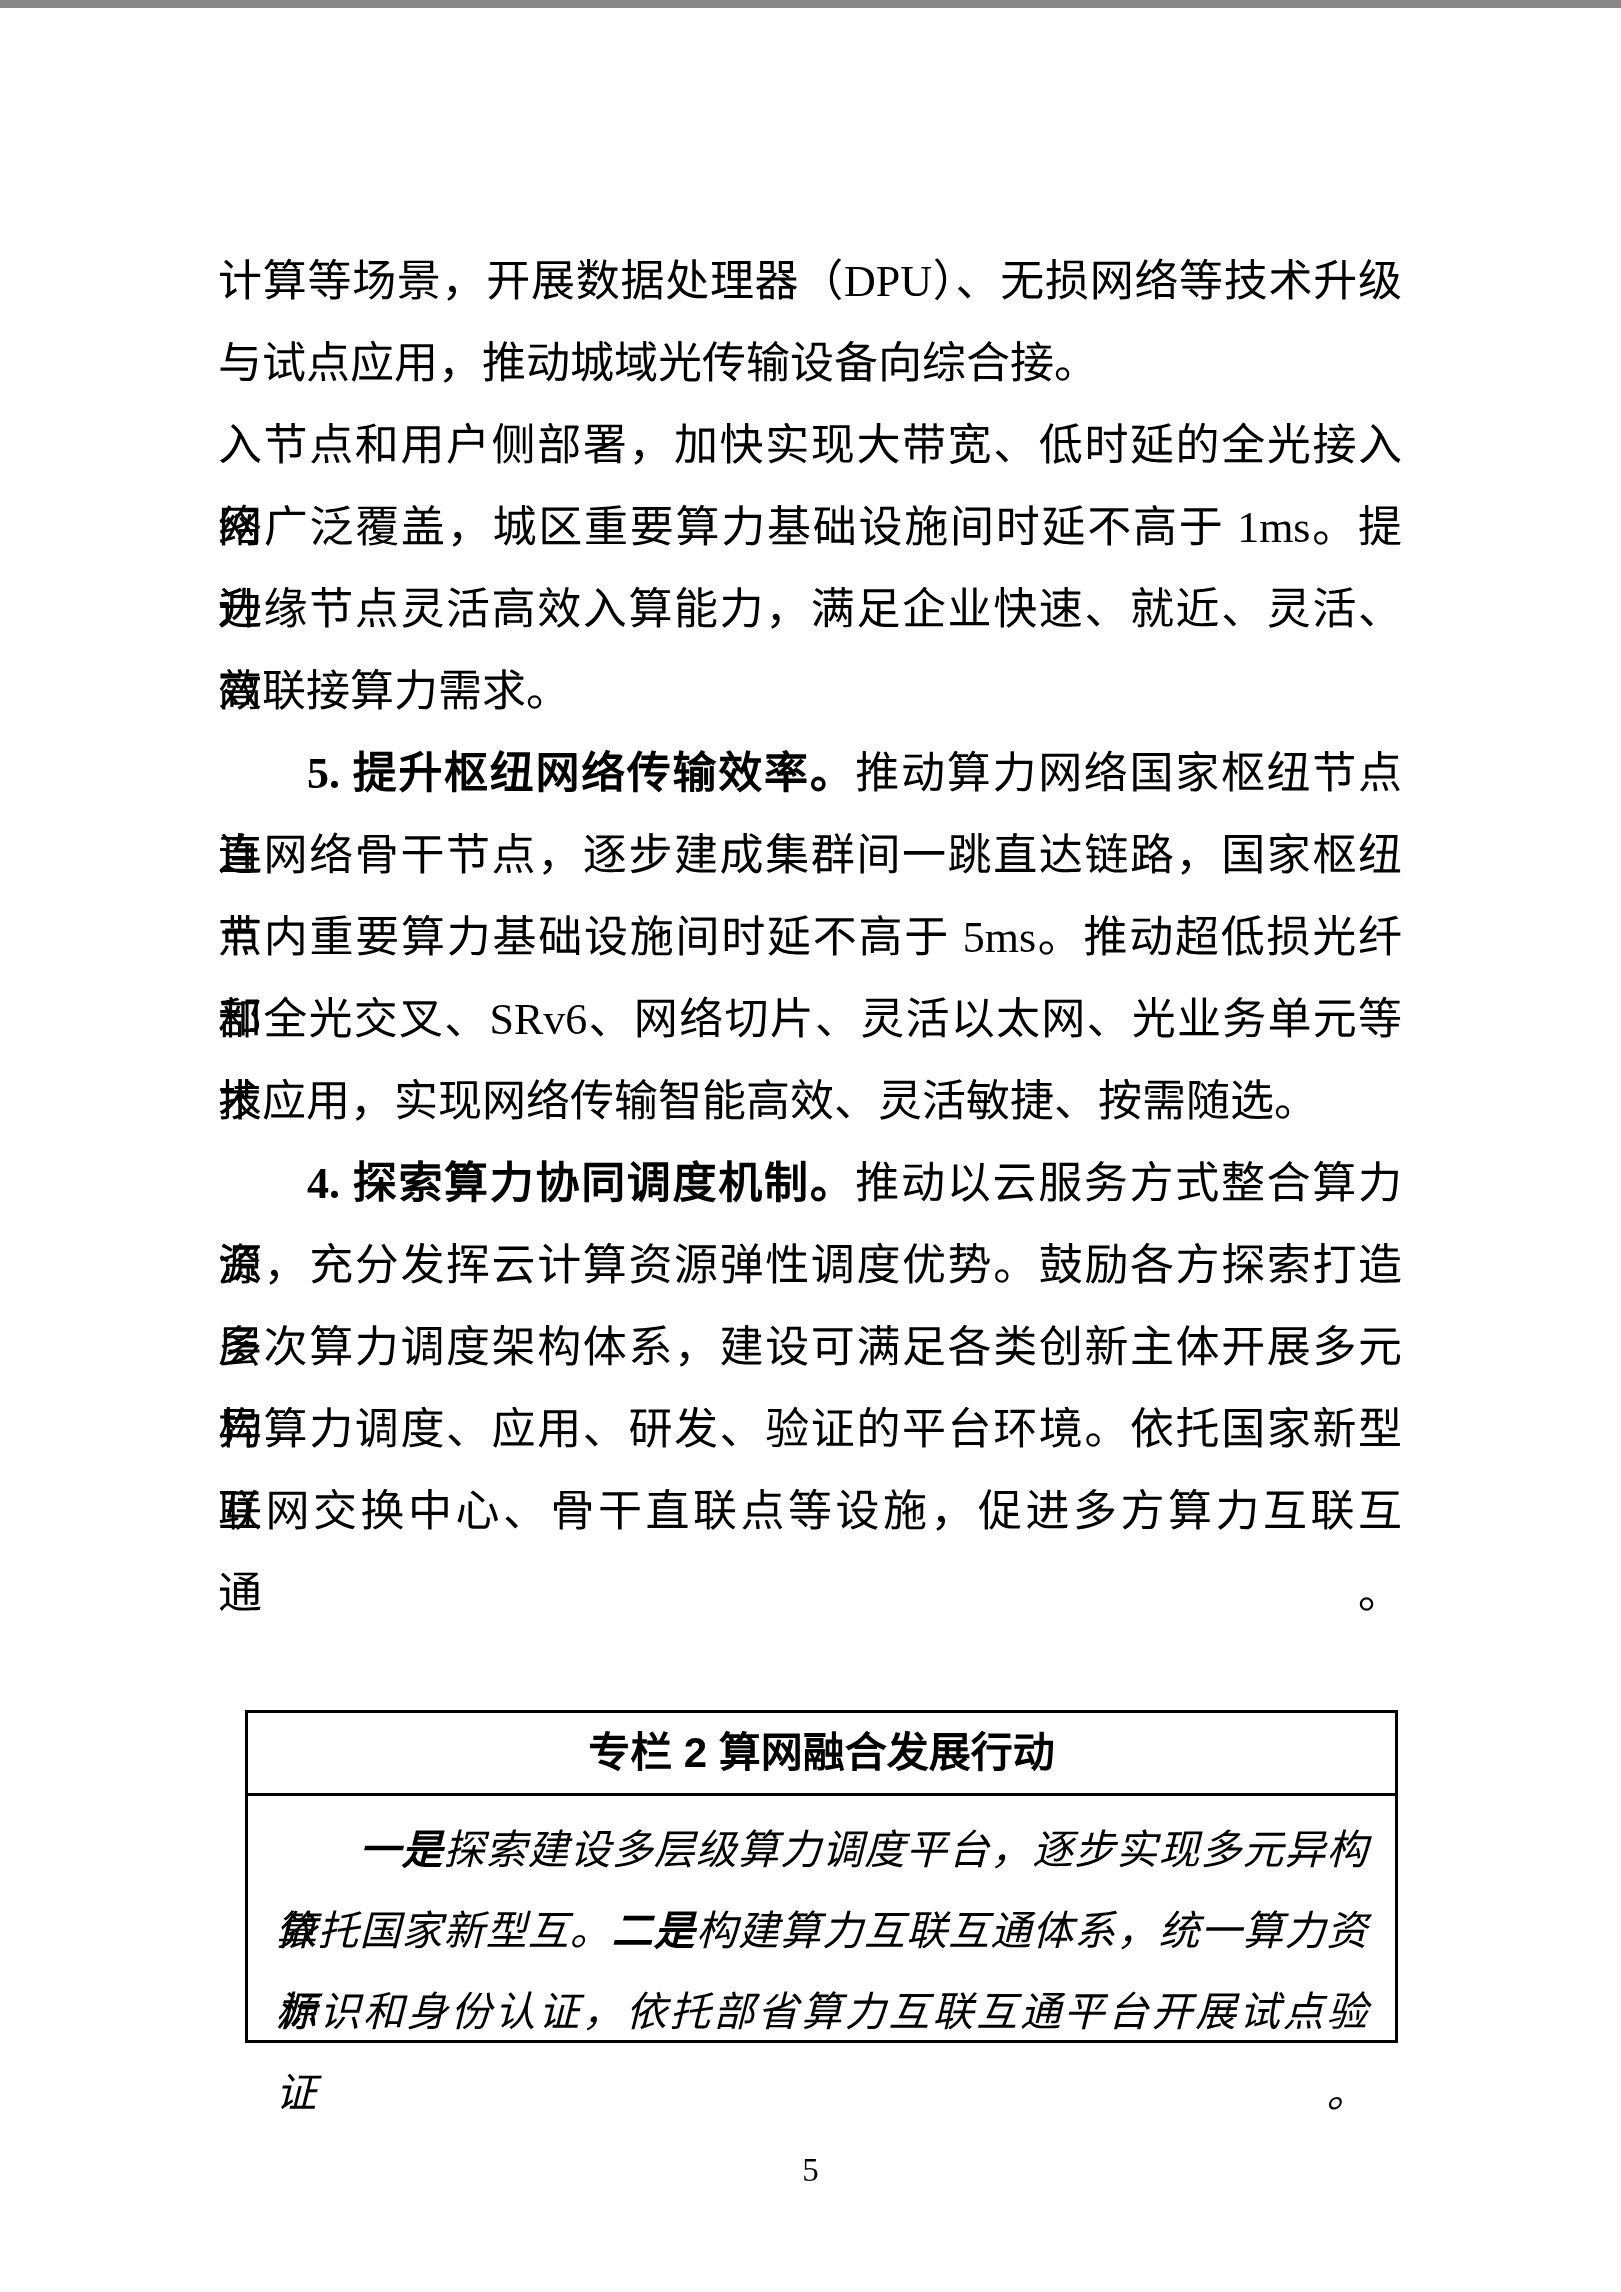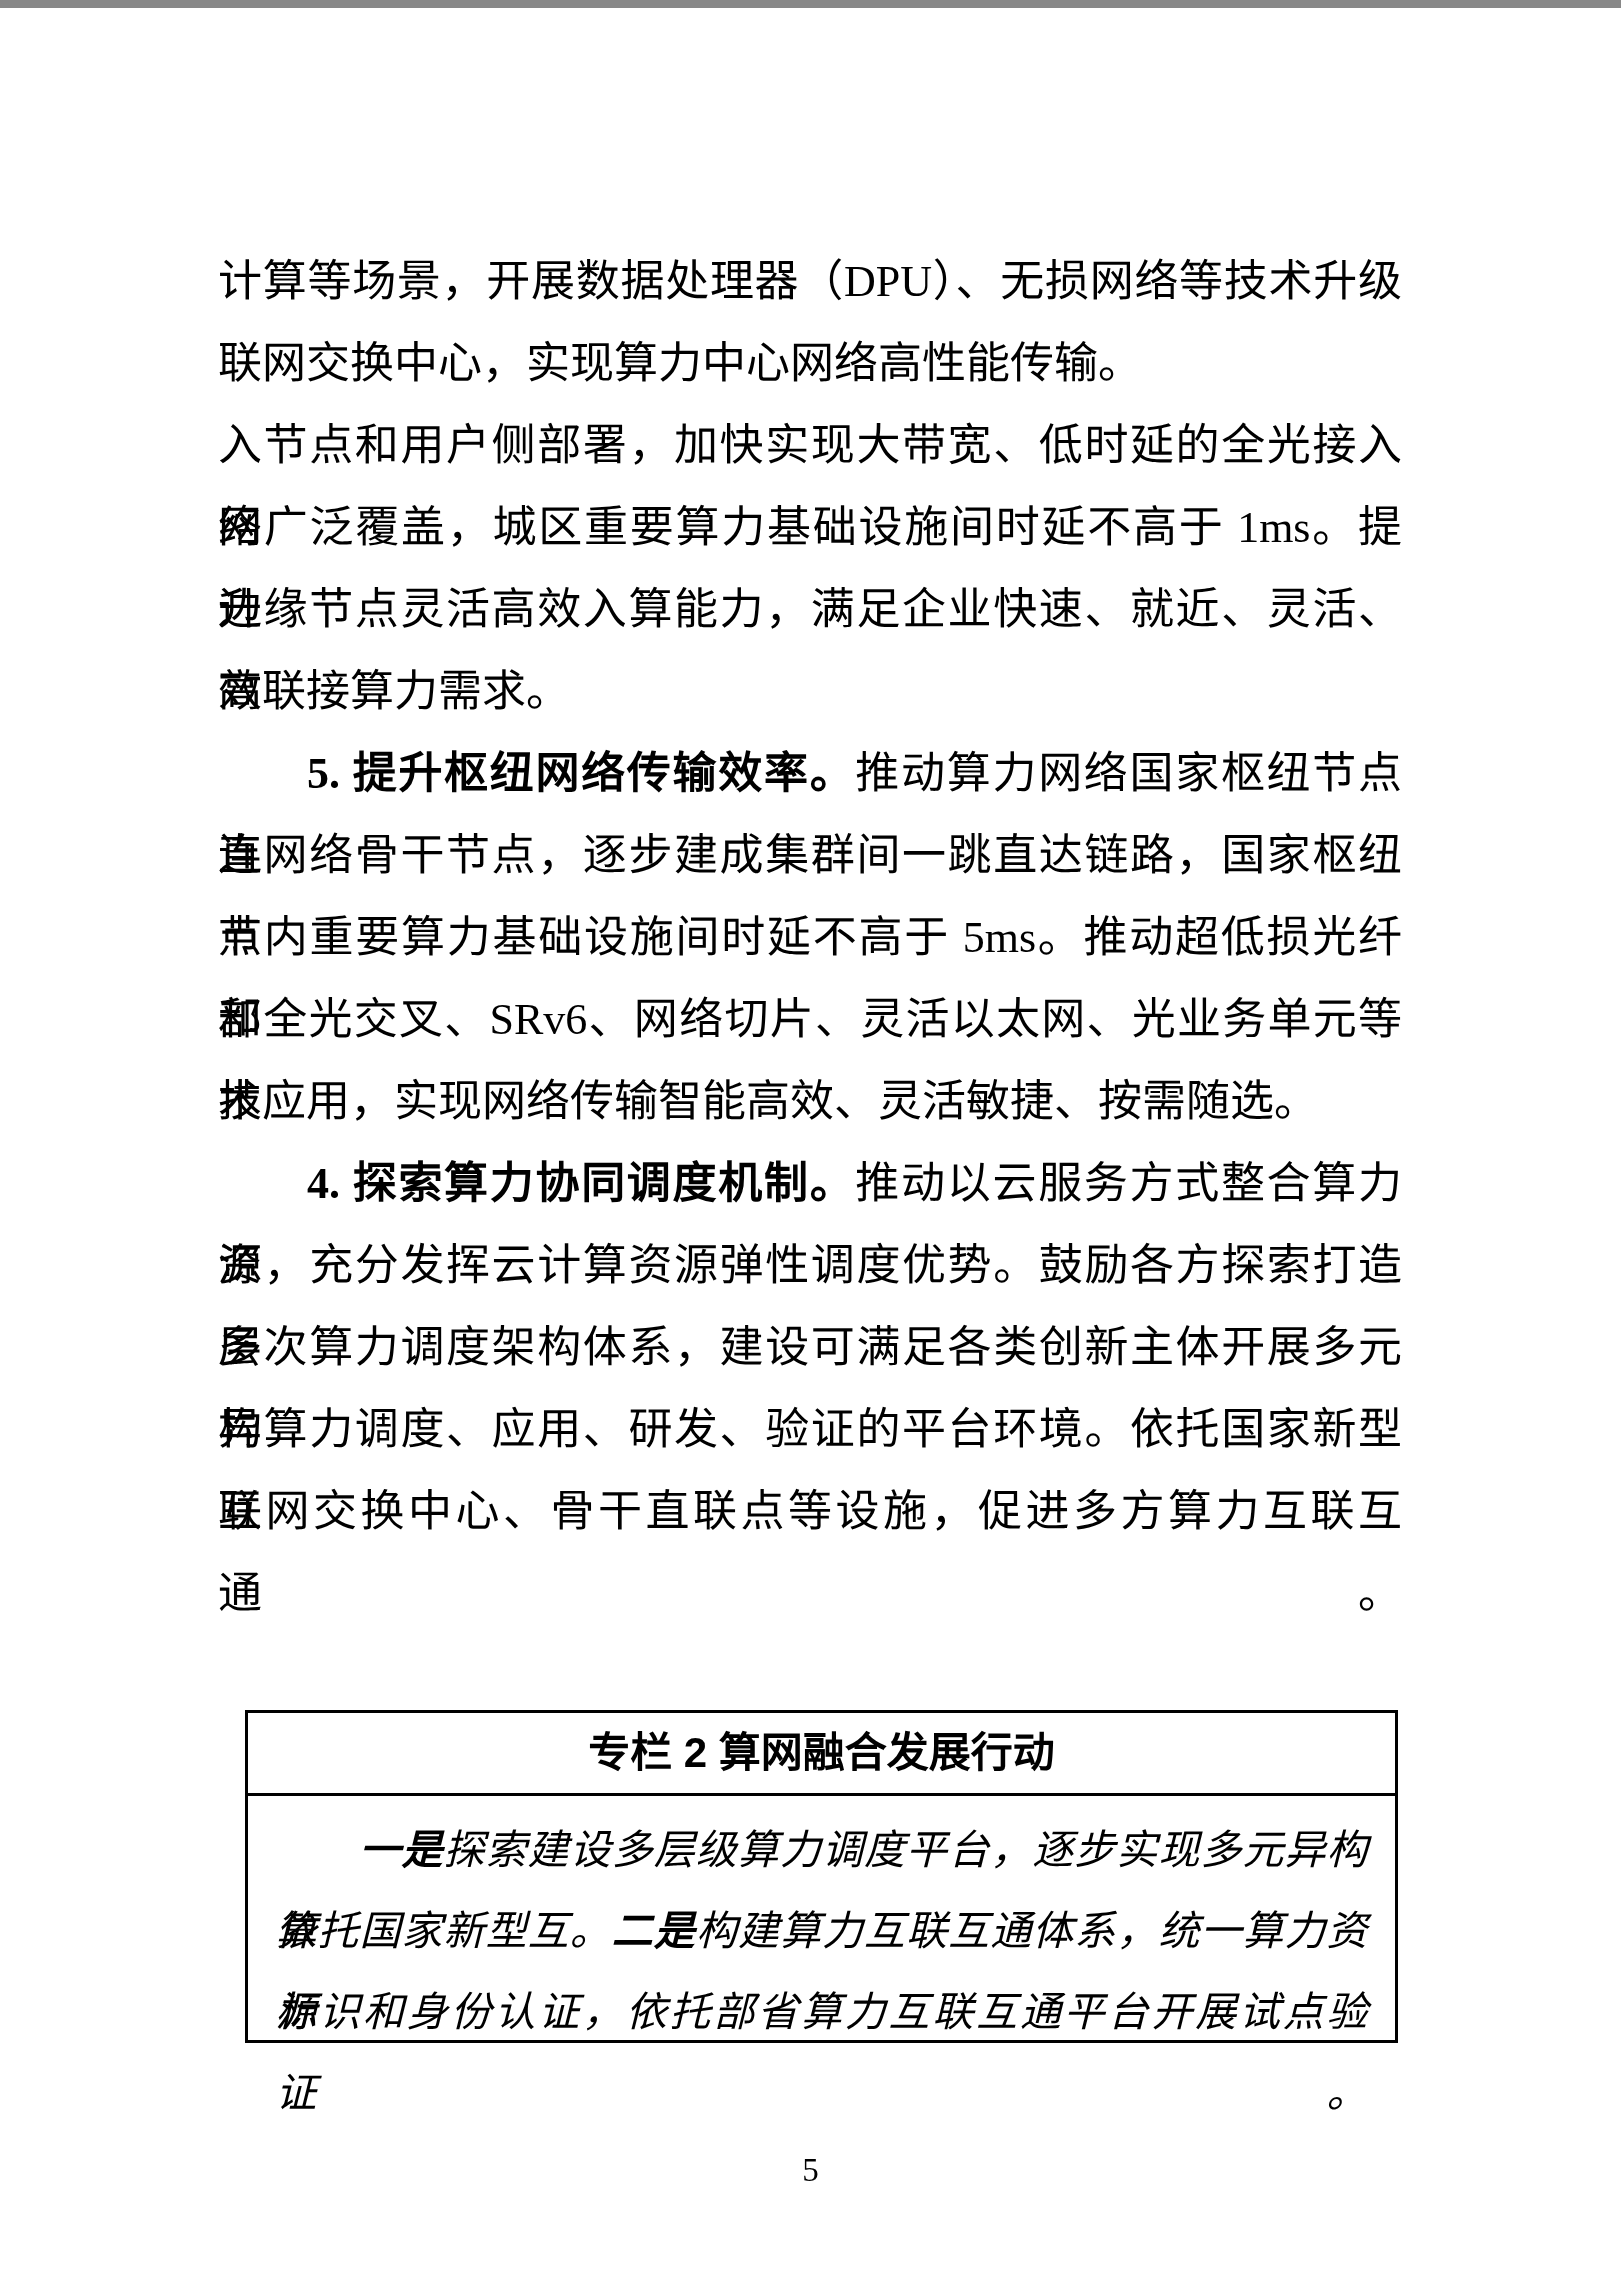--- a/index.html
+++ b/index.html
@@ -72,21 +72,21 @@
     line-height:39px;
   }
 </style>
 </head>
 <body>
 
 <div class="page">
 
   <div class="body-text" id="main-lines">
       <div class="line"><span class="seg">计算等场景，开展数据处理器（DPU）、无损网络等技术升级</span></div>
-      <div class="line last"><span class="seg">联网交换中心，实现算力中心网络高性能传输。</span></div>
+      <div class="line last"><span class="seg">与试点应用，推动城域光传输设备向综合接。</span></div>
       <div class="line"><span class="seg">入节点和用户侧部署，加快实现大带宽、低时延的全光接入网</span></div>
       <div class="line"><span class="seg">络广泛覆盖，城区重要算力基础设施间时延不高于 1ms。提升</span></div>
       <div class="line"><span class="seg">边缘节点灵活高效入算能力，满足企业快速、就近、灵活、高</span></div>
       <div class="line last"><span class="seg">效联接算力需求。</span></div>
       <div class="line indent"><span class="seg bold">5. 提升枢纽网络传输效率。</span><span class="seg">推动算力网络国家枢纽节点直</span></div>
       <div class="line"><span class="seg">连网络骨干节点，逐步建成集群间一跳直达链路，国家枢纽节</span></div>
       <div class="line"><span class="seg">点内重要算力基础设施间时延不高于 5ms。推动超低损光纤部</span></div>
       <div class="line"><span class="seg">和全光交叉、SRv6、网络切片、灵活以太网、光业务单元等技</span></div>
       <div class="line last"><span class="seg">术应用，实现网络传输智能高效、灵活敏捷、按需随选。</span></div>
       <div class="line indent"><span class="seg bold">4. 探索算力协同调度机制。</span><span class="seg">推动以云服务方式整合算力资</span></div>

